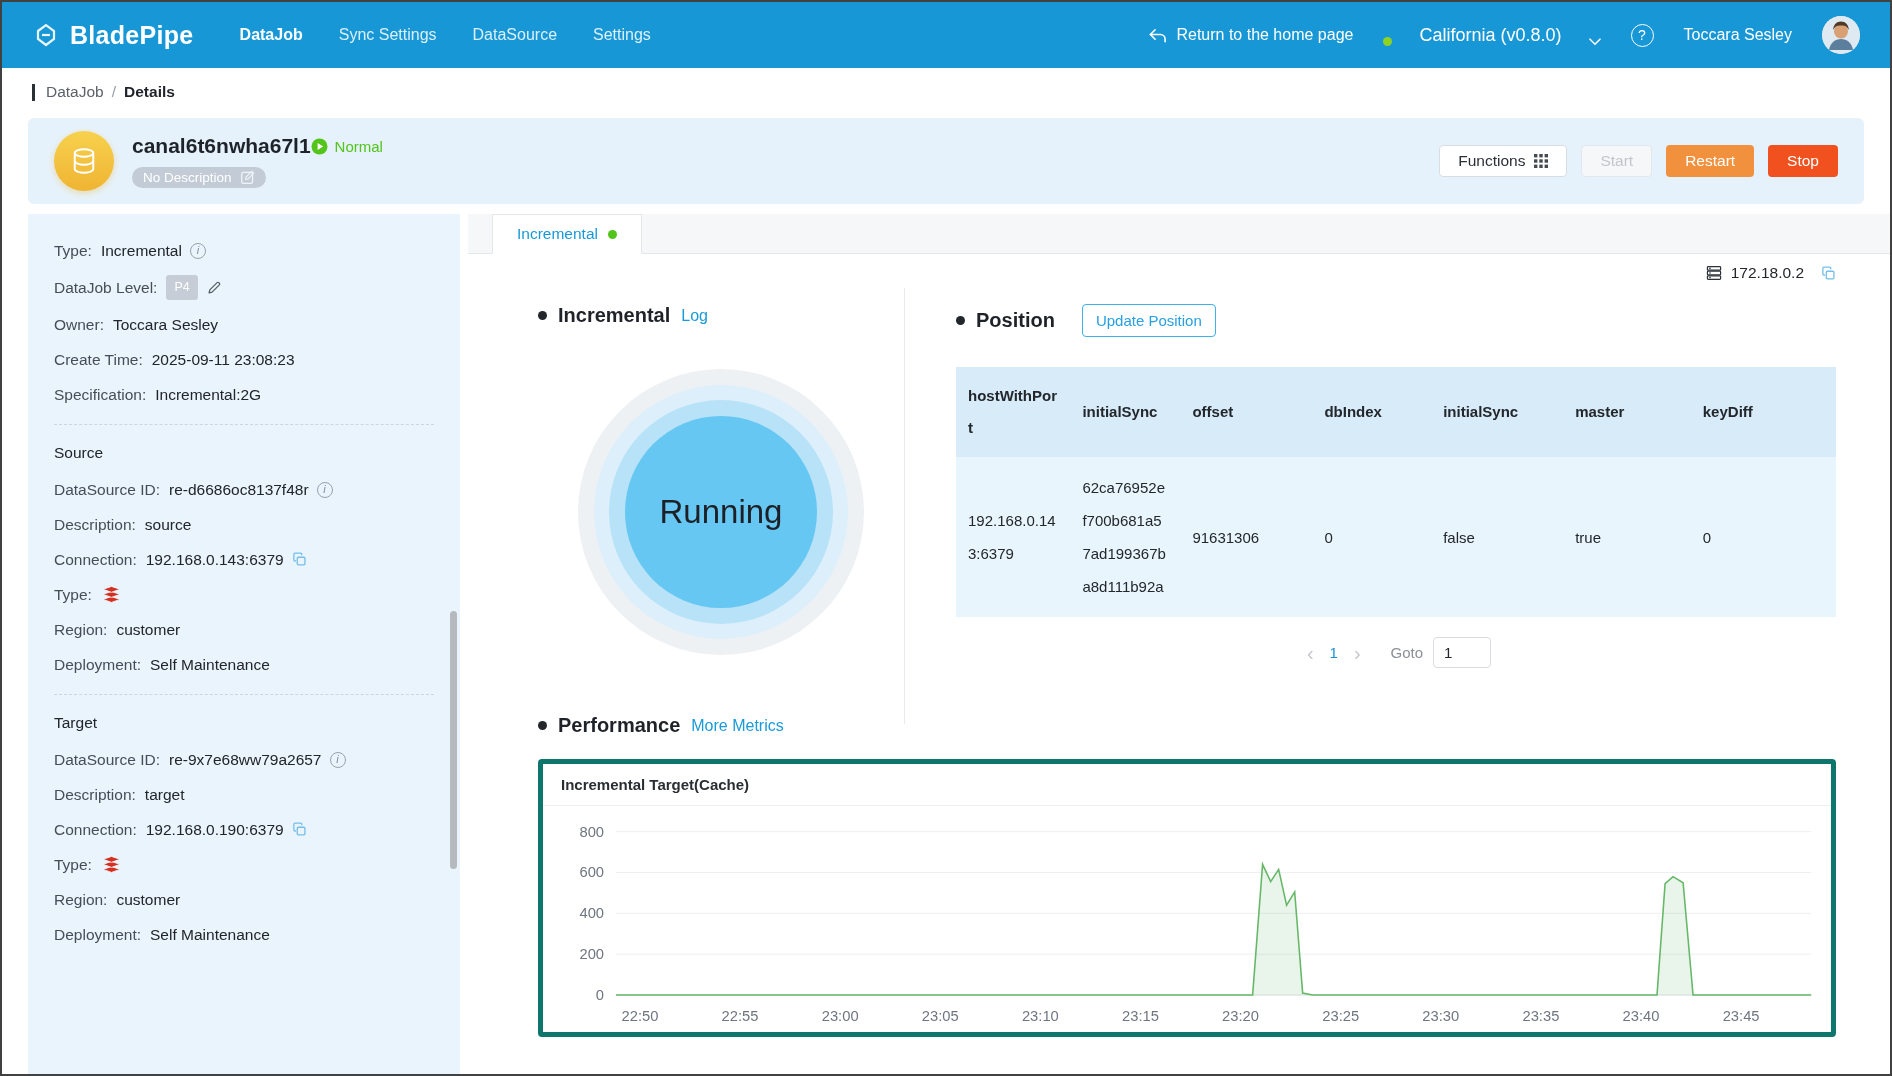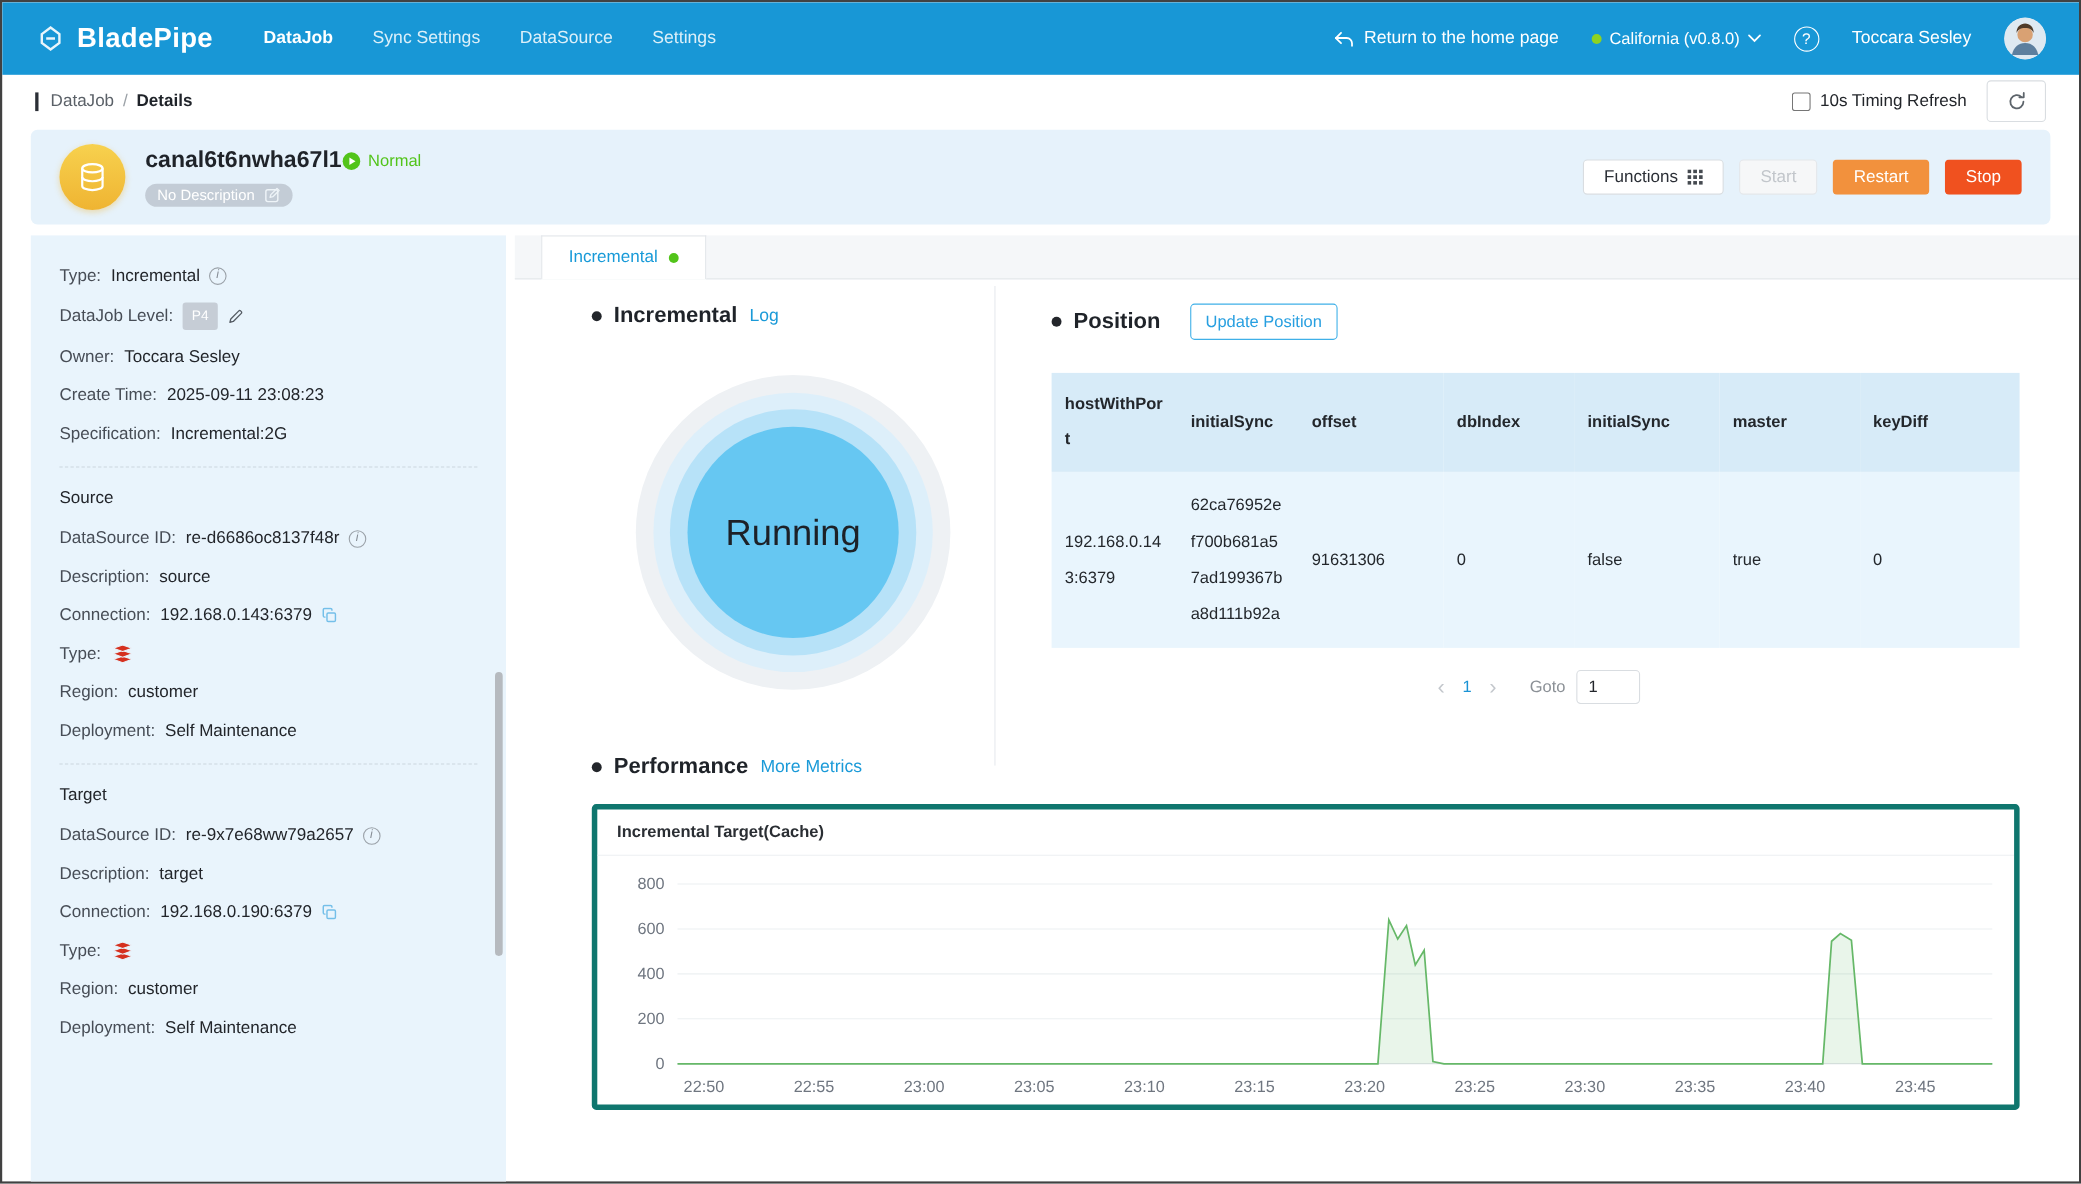--- a/index.html
+++ b/index.html
@@ -10,21 +10,21 @@
 
 .navbar{height:66px;background:#1897d6;display:flex;align-items:center;justify-content:space-between;padding:0 30px}
 .nav-left{display:flex;align-items:center}
 .brand{display:flex;align-items:center;gap:10px}
 .brand-text{color:#fff;font-size:25px;font-weight:700;letter-spacing:.3px}
 .nav-items{display:flex;align-items:center;margin-left:46px;gap:36px}
 .nav-item{color:rgba(255,255,255,.85);font-size:16px;cursor:pointer}
 .nav-item.active{color:#fff;font-weight:700}
 .nav-right{display:flex;align-items:center;gap:30px}
 .return-home{display:flex;align-items:center;gap:9px;color:#fff;font-size:16px;cursor:pointer}
-.region{display:flex;align-items:center;gap:7px;color:#fff;font-size:15px;cursor:pointer}
+.region{display:flex;align-items:flex-end;gap:27px;color:#fff;font-size:18px;cursor:pointer}
 .gdot{width:9px;height:9px;border-radius:50%;background:#8ed321}
 .help-badge{width:23px;height:23px;border-radius:50%;border:1.6px solid #fff;color:#fff;display:flex;align-items:center;justify-content:center;font-size:14px;cursor:pointer}
 .user-name{color:#fff;font-size:16px}
 .avatar{width:38px;height:38px;border-radius:50%;overflow:hidden;background:#e4ecf3;cursor:pointer;flex-shrink:0}
 
 
 .crumb-row{height:48px;display:flex;align-items:center;justify-content:space-between;padding:0 30px}
 .crumb-left{display:flex;align-items:center;font-size:15.5px}
 .crumb-bar{width:3px;height:17px;background:#2b2f36;margin-right:11px}
 .crumb-parent{color:#5b6168;cursor:pointer}
@@ -152,30 +152,20 @@
     </span>
   </div>
 </header>
 
 <div class="crumb-row">
   <div class="crumb-left">
     <span class="crumb-bar"></span>
     <span class="crumb-parent">DataJob</span>
     <span class="crumb-sep">/</span>
     <span class="crumb-current">Details</span>
-  </div>
-  <div class="crumb-right">
-    <input type="checkbox" class="cb" style="">
-    <span class="refresh-label">10s Timing Refresh</span>
-    <span class="refresh-btn">
-      <svg width="19" height="19" viewBox="0 0 20 20">
-        <path d="M16.3 10 a6.3 6.3 0 1 1 -1.85 -4.45" fill="none" stroke="#5d646b" stroke-width="1.7" stroke-linecap="round"></path>
-        <path d="M16.6 1.6 L16.6 5.8 L12.4 5.8" fill="none" stroke="#5d646b" stroke-width="1.7" stroke-linecap="round" stroke-linejoin="round"></path>
-      </svg>
-    </span>
   </div>
 </div>
 
 <div class="job-card">
   <div class="job-left">
     <span class="job-icon">
       <svg width="30" height="30" viewBox="0 0 24 24">
         <ellipse cx="12" cy="5.6" rx="7.4" ry="3" fill="none" stroke="#fff" stroke-width="1.6"></ellipse>
         <path d="M4.6 5.6 v12.8 c0 1.66 3.31 3 7.4 3 s7.4-1.34 7.4-3 V5.6" fill="none" stroke="#fff" stroke-width="1.6"></path>
         <path d="M4.6 12 c0 1.66 3.31 3 7.4 3 s7.4-1.34 7.4-3" fill="none" stroke="#fff" stroke-width="1.6"></path>
@@ -341,20 +331,37 @@
 
   <section class="main-panel">
     <div class="tab-strip">
       <span class="tab">
         <span>Incremental</span>
         <span class="tab-dot"></span>
       </span>
     </div>
 
     <div class="main-body">
+      <div class="host-row">
+        <svg width="16" height="16" viewBox="0 0 16 16">
+          <rect x="1.4" y="1.6" width="13.2" height="3.6" rx="0.8" fill="none" stroke="#2d3237" stroke-width="1.2"></rect>
+          <rect x="1.4" y="6.2" width="13.2" height="3.6" rx="0.8" fill="none" stroke="#2d3237" stroke-width="1.2"></rect>
+          <rect x="1.4" y="10.8" width="13.2" height="3.6" rx="0.8" fill="none" stroke="#2d3237" stroke-width="1.2"></rect>
+          <circle cx="4" cy="3.4" r="0.8" fill="#2d3237"></circle>
+            <circle cx="4" cy="8" r="0.8" fill="#2d3237"></circle>
+            <circle cx="4" cy="12.6" r="0.8" fill="#2d3237"></circle>
+        </svg>
+        <span>172.18.0.2</span>
+        <span class="copy-ic">
+          <svg width="15" height="15" viewBox="0 0 16 16">
+              <rect x="5.6" y="5.6" width="8.2" height="8.2" rx="1.2" fill="none" stroke="#74bfe9" stroke-width="1.4"></rect>
+              <path d="M10.4 3.4 v-1 a1.2 1.2 0 0 0 -1.2 -1.2 h-6 a1.2 1.2 0 0 0 -1.2 1.2 v6 a1.2 1.2 0 0 0 1.2 1.2 h1" fill="none" stroke="#74bfe9" stroke-width="1.4"></path>
+            </svg>
+        </span>
+      </div>
 
       <div class="sections">
 
         <div class="sec-left">
           <div class="sec-head">
             <span class="dot"></span>
             <span class="sec-title">Incremental</span>
             <span class="link">Log</span>
           </div>
           <div class="run-wrap">

